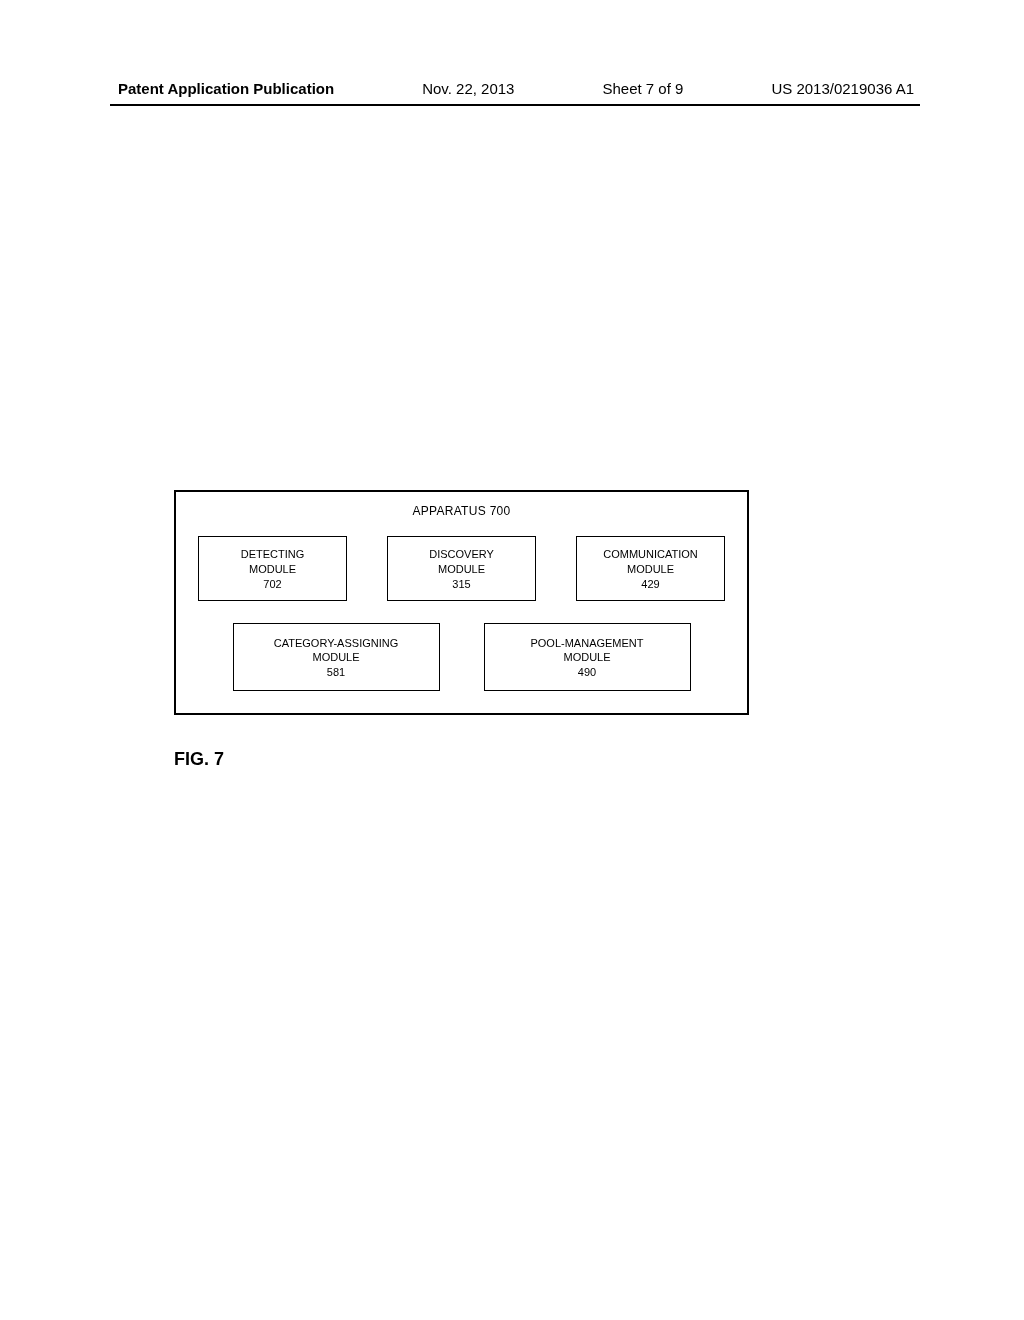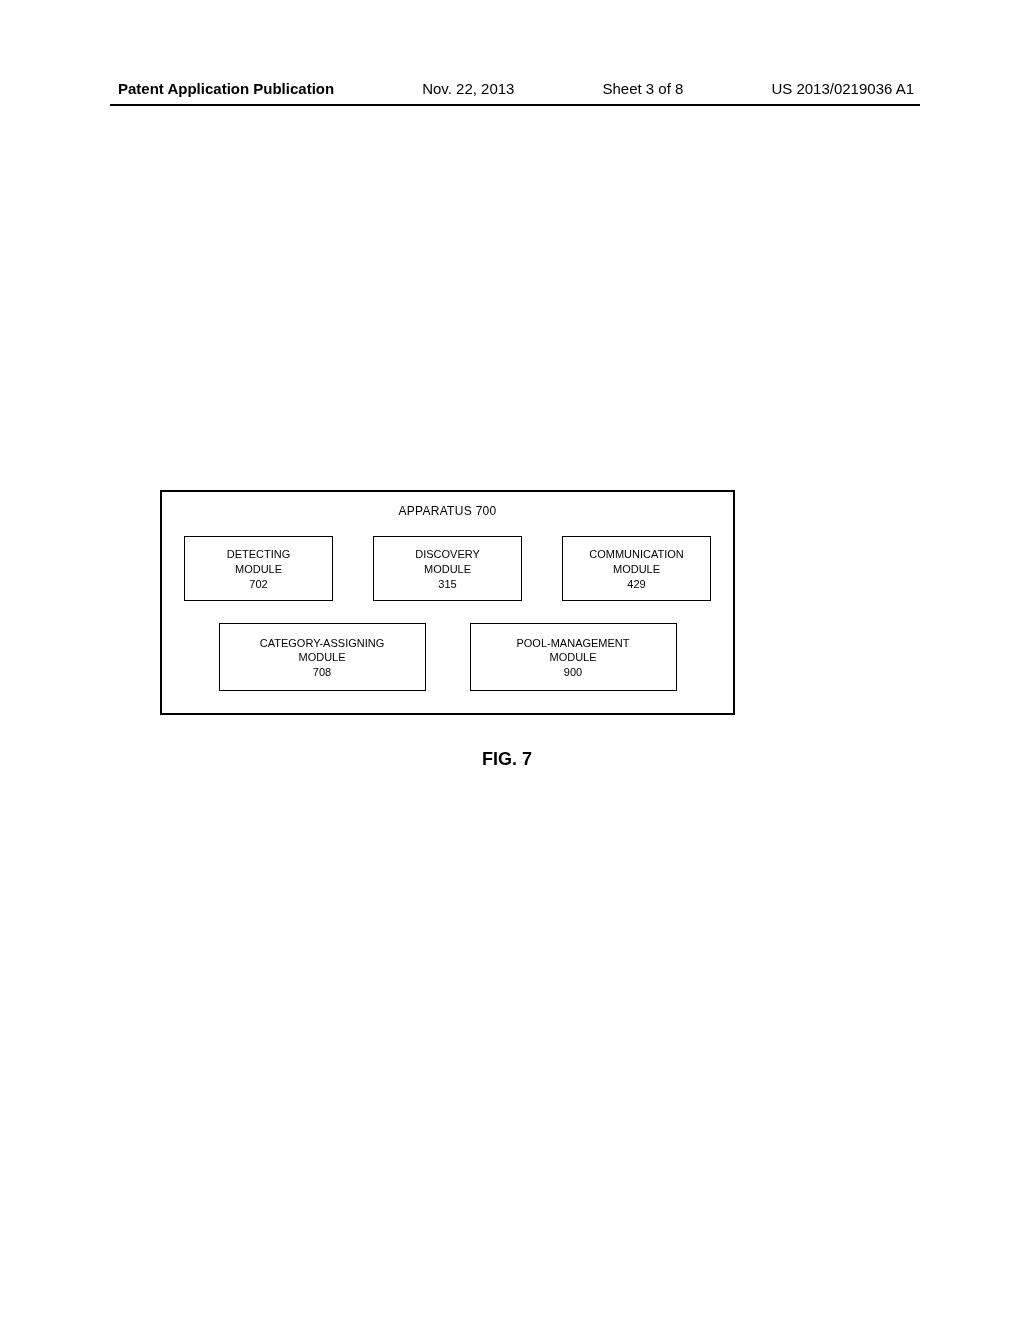--- a/index.html
+++ b/index.html
@@ -29,21 +29,21 @@
     position: absolute;
     top: 104px;
     left: 110px;
     width: 810px;
     height: 2px;
     background: #000;
   }
   .figure-area {
     position: absolute;
     top: 490px;
-    left: 160px;
+    left: 174px;
     width: 694px;
   }
   .apparatus {
     border: 2px solid #000;
     width: 575px;
     padding: 12px 22px 22px 22px;
   }
   .apparatus-title {
     text-align: center;
     font-size: 12px;
@@ -63,33 +63,32 @@
   .module {
     border: 1px solid #000;
     text-align: center;
     font-size: 11px;
     line-height: 1.35;
     padding: 10px 6px 8px 6px;
   }
   .row1 .module { width: 157px; }
   .row2 .module { width: 207px; padding: 12px 6px 10px 6px; }
   .fig-label {
-    text-align: center;
     font-weight: bold;
     font-size: 18px;
     margin-top: 34px;
   }
 </style>
 </head>
 <body>
 
 <div class="header">
   <span class="pub">Patent Application Publication</span>
   <span class="date">Nov. 22, 2013</span>
-  <span class="sheet">Sheet 3 of 8</span>
+  <span class="sheet">Sheet 7 of 9</span>
   <span class="pubno">US 2013/0219036 A1</span>
 </div>
 <div class="divider"></div>
 
 <div class="figure-area">
   <div class="apparatus">
     <div class="apparatus-title">APPARATUS 700</div>
     <div class="row1">
       <div class="module">
         <div>DETECTING</div>
@@ -104,23 +103,23 @@
       <div class="module">
         <div>COMMUNICATION</div>
         <div>MODULE</div>
         <div>429</div>
       </div>
     </div>
     <div class="row2">
       <div class="module">
         <div>CATEGORY-ASSIGNING</div>
         <div>MODULE</div>
-        <div>708</div>
+        <div>581</div>
       </div>
       <div class="module">
         <div>POOL-MANAGEMENT</div>
         <div>MODULE</div>
-        <div>900</div>
+        <div>490</div>
       </div>
     </div>
   </div>
   <div class="fig-label">FIG. 7</div>
 </div>
 
 </body></html>

